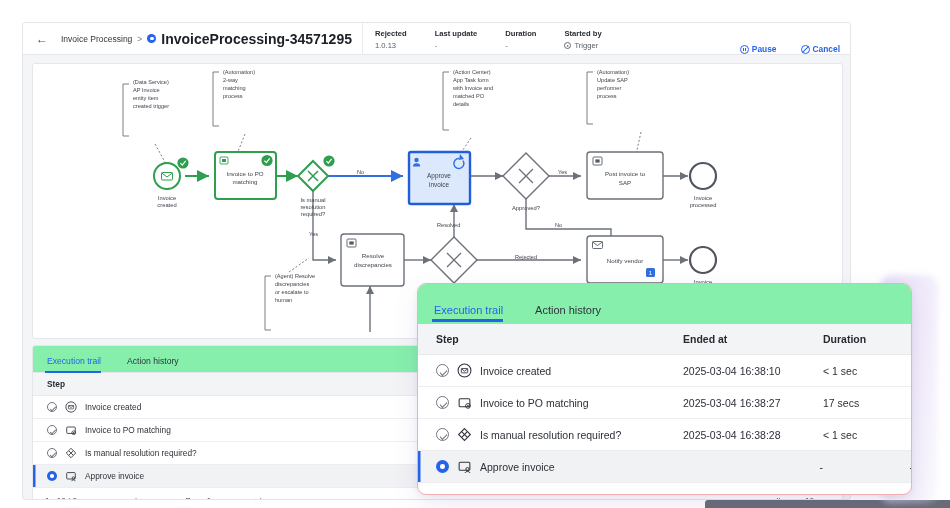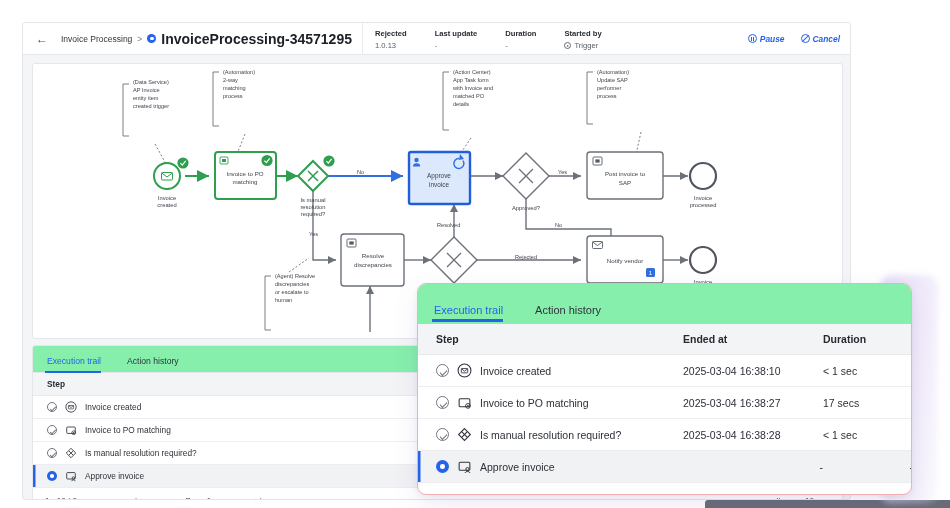--- a/index.html
+++ b/index.html
@@ -57,21 +57,21 @@
   .meta-val.with-icon { display: flex; align-items: center; gap: 3px; }
   .tiny-circle {
     width: 7px; height: 7px; border-radius: 50%; border: 0.9px solid #666b74;
     display: inline-flex; align-items: center; justify-content: center;
     flex: none;
   }
   .tiny-circle::after { content: ''; width: 0; height: 0;
     border-left: 2px solid #666b74; border-top: 1.4px solid transparent; border-bottom: 1.4px solid transparent;
     margin-left: 0.6px; }
 
-  .hdr-actions { margin-left: auto; display: flex; align-items: center; gap: 16px; padding-right: 12px; font-style: italic; }
+  .hdr-actions { margin-left: auto; display: flex; align-items: flex-end; gap: 24px; padding-right: 12px; }
   .hdr-act { display: flex; align-items: center; gap: 3px; color: #2563eb; font-size: 8.4px; font-weight: bold; cursor: pointer; }
   .ic-pause {
     width: 9px; height: 9px; border-radius: 50%; border: 1px solid #2563eb;
     position: relative; flex: none;
   }
   .ic-pause::before, .ic-pause::after {
     content: ''; position: absolute; top: 2px; width: 1px; height: 3.5px; background: #2563eb;
   }
   .ic-pause::before { left: 2.3px; }
   .ic-pause::after { right: 2.3px; }

